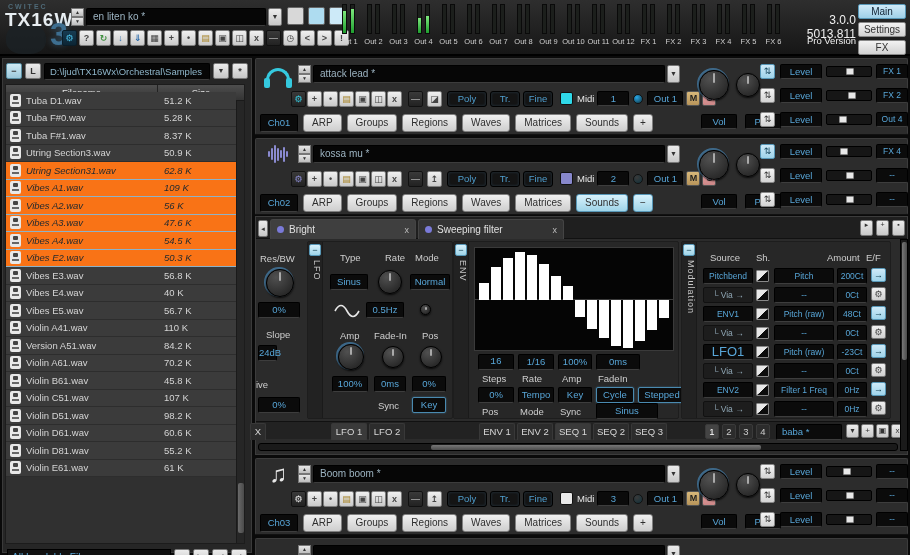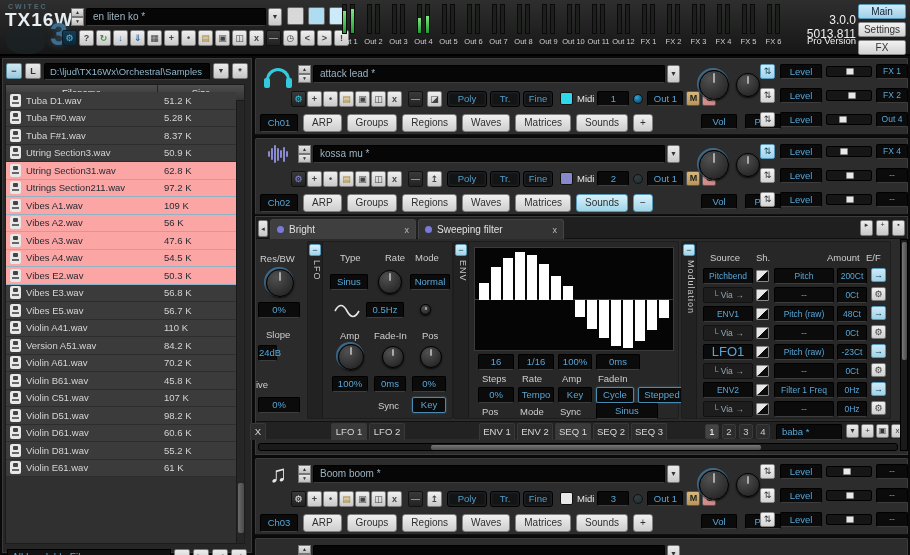--- a/index.html
+++ b/index.html
@@ -52,21 +52,21 @@
   .sqbtn.cy{background:linear-gradient(#cfeaf4,#9cc8da);border-color:#588ca0;}
   .pathfield{flex:1;height:17px;background:#060606;border:1px solid #000;border-bottom-color:#3c3c3c;border-radius:2px;
          color:#8fb6ca;line-height:15px;padding-left:5px;font-size:9.5px;white-space:nowrap;overflow:hidden;}
   .table{position:absolute;left:2px;top:25px;width:240px;height:460px;overflow:hidden;background:#303030;border:1px solid #1c1c1c;}
   .thead{display:flex;height:16px;background:linear-gradient(#4e4e4e,#343434);border-bottom:1px solid #1a1a1a;}
   .thead div{line-height:15px;text-align:center;color:#e0e0e0;font-size:9.5px;}
   .th-name{width:152px;border-right:1px solid #222;}
   .th-size{flex:1;}
   .fwrap{position:absolute;left:0;top:16px;right:8px;bottom:0;overflow:hidden;margin-top:-9px;}
   .frow{display:flex;align-items:center;height:17.5px;background:#3b3b3b;border-bottom:1px solid #2d2d2d;color:#d5d5d5;}
-  .frow.sel{background:#fca5a5;color:#1d2830;border-bottom-color:#8fb2c6;}
+  .frow.sel{background:#f97316;color:#1d2830;border-bottom-color:#8fb2c6;font-style:italic;}
   .ficon{width:11px;height:13px;background:#e8e8e8;border-radius:2px;margin:0 5px 0 4px;position:relative;flex:none;}
   .ficon::before{content:"";position:absolute;left:3px;top:2px;width:5px;height:4px;background:#444;border-radius:1px;}
   .ficon::after{content:"";position:absolute;left:2px;top:8px;width:7px;height:2px;background:#666;}
   .fname{width:130px;white-space:nowrap;overflow:hidden;font-size:9.5px;}
   .fsize{flex:1;padding-left:8px;font-size:9.5px;}
   .vscroll{position:absolute;right:0px;top:16px;width:8px;bottom:0;background:#262626;border-left:1px solid #1a1a1a;}
   .vthumb{position:absolute;left:1px;width:6px;background:linear-gradient(90deg,#6a6a6a,#4a4a4a);border-radius:2px;}
   .bfoot{position:absolute;left:0;top:487px;width:100%;height:22px;display:flex;align-items:center;gap:3px;padding:0 4px;}
   .filterfield{flex:1;height:17px;background:#111;border:1px solid #000;color:#58a6d8;line-height:15px;padding-left:4px;font-size:10px;}
   
@@ -435,25 +435,20 @@
             <span class="fname">Utring Section3.wav</span>
             <span class="fsize">50.9 K</span>
           </div>
           <div class="frow sel">
             <span class="ficon"></span>
             <span class="fname">Utring Section31.wav</span>
             <span class="fsize">62.8 K</span>
           </div>
           <div class="frow sel">
             <span class="ficon"></span>
-            <span class="fname">Utrings Section211.wav</span>
-            <span class="fsize">97.2 K</span>
-          </div>
-          <div class="frow sel">
-            <span class="ficon"></span>
             <span class="fname">Vibes A1.wav</span>
             <span class="fsize">109 K</span>
           </div>
           <div class="frow sel">
             <span class="ficon"></span>
             <span class="fname">Vibes A2.wav</span>
             <span class="fsize">56 K</span>
           </div>
           <div class="frow sel">
             <span class="ficon"></span>
@@ -467,20 +462,25 @@
           </div>
           <div class="frow sel">
             <span class="ficon"></span>
             <span class="fname">Vibes E2.wav</span>
             <span class="fsize">50.3 K</span>
           </div>
           <div class="frow">
             <span class="ficon"></span>
             <span class="fname">Vibes E3.wav</span>
             <span class="fsize">56.8 K</span>
+          </div>
+          <div class="frow">
+            <span class="ficon"></span>
+            <span class="fname">Vibes E4.wav</span>
+            <span class="fsize">40 K</span>
           </div>
           <div class="frow">
             <span class="ficon"></span>
             <span class="fname">Vibes E5.wav</span>
             <span class="fsize">56.7 K</span>
           </div>
           <div class="frow">
             <span class="ficon"></span>
             <span class="fname">Violin A41.wav</span>
             <span class="fsize">110 K</span>
@@ -772,21 +772,21 @@
               <div class="ebar" style="left: 88px; height: 14.4px; top: 37.6px;"></div>
               <div class="ebar" style="left: 100px; height: 16.8px; top: 52px;"></div>
               <div class="ebar" style="left: 112px; height: 28.8px; top: 52px;"></div>
               <div class="ebar" style="left: 124px; height: 38.4px; top: 52px;"></div>
               <div class="ebar" style="left: 136px; height: 45.6px; top: 52px;"></div>
               <div class="ebar" style="left: 148px; height: 48px; top: 52px;"></div>
               <div class="ebar" style="left: 160px; height: 40.8px; top: 52px;"></div>
               <div class="ebar" style="left: 172px; height: 29.76px; top: 52px;"></div>
               <div class="ebar" style="left: 184px; height: 18.24px; top: 52px;"></div>
             </div>
-          <div class="pfield" style="left:24px;top:112px;width:36px;">16</div>
+          <div class="pfield" style="left:24px;top:112px;width:36px;font-family:Liberation Mono, monospace;">16</div>
           <div class="pfield" style="left:64px;top:112px;width:36px;">1/16</div>
           <div class="pfield" style="left:104px;top:112px;width:34px;">100%</div>
           <div class="pfield" style="left:142px;top:112px;width:44px;">0ms</div>
           <div class="plabel" style="left:28px;top:131px;">Steps</div>
           <div class="plabel" style="left:68px;top:131px;">Rate</div>
           <div class="plabel" style="left:108px;top:131px;">Amp</div>
           <div class="plabel" style="left:144px;top:131px;">FadeIn</div>
           <div class="pfield" style="left:24px;top:145px;width:36px;">0%</div>
           <div class="pfield" style="left:64px;top:145px;width:36px;">Tempo</div>
           <div class="pfield" style="left:104px;top:145px;width:34px;">Key</div>

